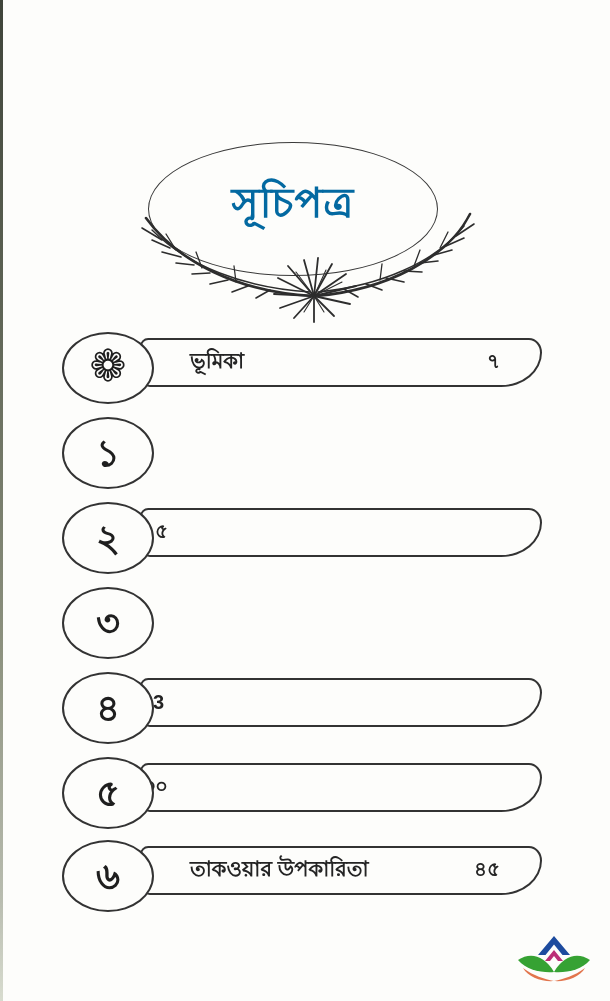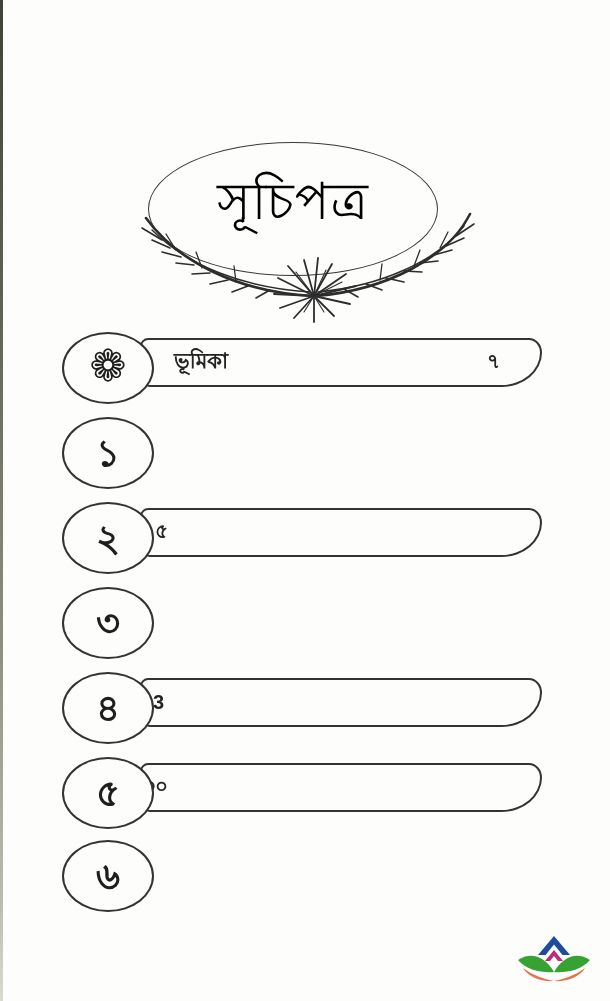--- a/index.html
+++ b/index.html
@@ -15,34 +15,34 @@
     background:linear-gradient(to bottom,#3f443a 0%,#5d6354 30%,#8d927f 65%,#b9bdb0 90%,#d8dccf 100%);
   }
   
   .title-wrap{position:absolute;left:148px;top:140px;width:295px;height:175px;}
   .title-oval{
     position:absolute;left:0;top:2px;width:288px;height:132px;
     border:1.6px solid #3a3a3a;border-radius:50%;
     display:flex;align-items:center;justify-content:center;
   }
   .title-text{
-    font-size:51px;font-weight:400;color:#000000;letter-spacing:1px;
+    font-size:41px;font-weight:700;color:#0369a1;letter-spacing:1px;
     transform:translateY(-4px);
   }
   .flourish{position:absolute;left:-30px;top:60px;}
   
   .row{position:absolute;left:0;width:610px;height:78px;}
   .banner{
     position:absolute;left:140px;right:68px;top:6px;height:45px;
     border:2px solid #333;background:#fdfdfb;
     border-radius:10px 16px 50px 12px / 10px 18px 42px 12px;
     display:flex;align-items:center;
   }
   .banner .label{
-    margin-left:32px;font-size:21px;font-weight:600;color:#242424;
+    margin-left:48px;font-size:21px;font-weight:600;color:#242424;
     white-space:nowrap;flex:1;
   }
   .banner .pagenum{
     margin-right:40px;font-size:20px;font-weight:600;color:#242424;
   }
   .bubble{
     position:absolute;left:62px;top:0;width:88px;height:68px;
     border:2px solid #333;border-radius:50%;background:#fdfdfb;
     display:flex;align-items:center;justify-content:center;
   }
@@ -162,20 +162,24 @@
 <div class="row" style="top:757px">
   <div class="banner">
     <span class="pagenum">৩০</span>
   </div>
   <div class="bubble">
     <span class="num">৫</span>
   </div>
 </div>
 
 <div class="row" style="top:840px">
+  <div class="banner">
+    <span class="label">তাকওয়ার উপকারিতা</span>
+    <span class="pagenum">৪৫</span>
+  </div>
   <div class="bubble">
     <span class="num">৬</span>
   </div>
 </div>
 
 <svg class="pub-logo" width="76" height="56" viewBox="0 0 76 56">
 
   <path d="M38,4 L54,23 L46.5,23 L38,12.5 L29.5,23 L22,23 Z" fill="#1d4b9e"></path>
 
   <path d="M38,18 L47,29 L42,29 L38,24 L34,29 L29,29 Z" fill="#bb2e77"></path>

